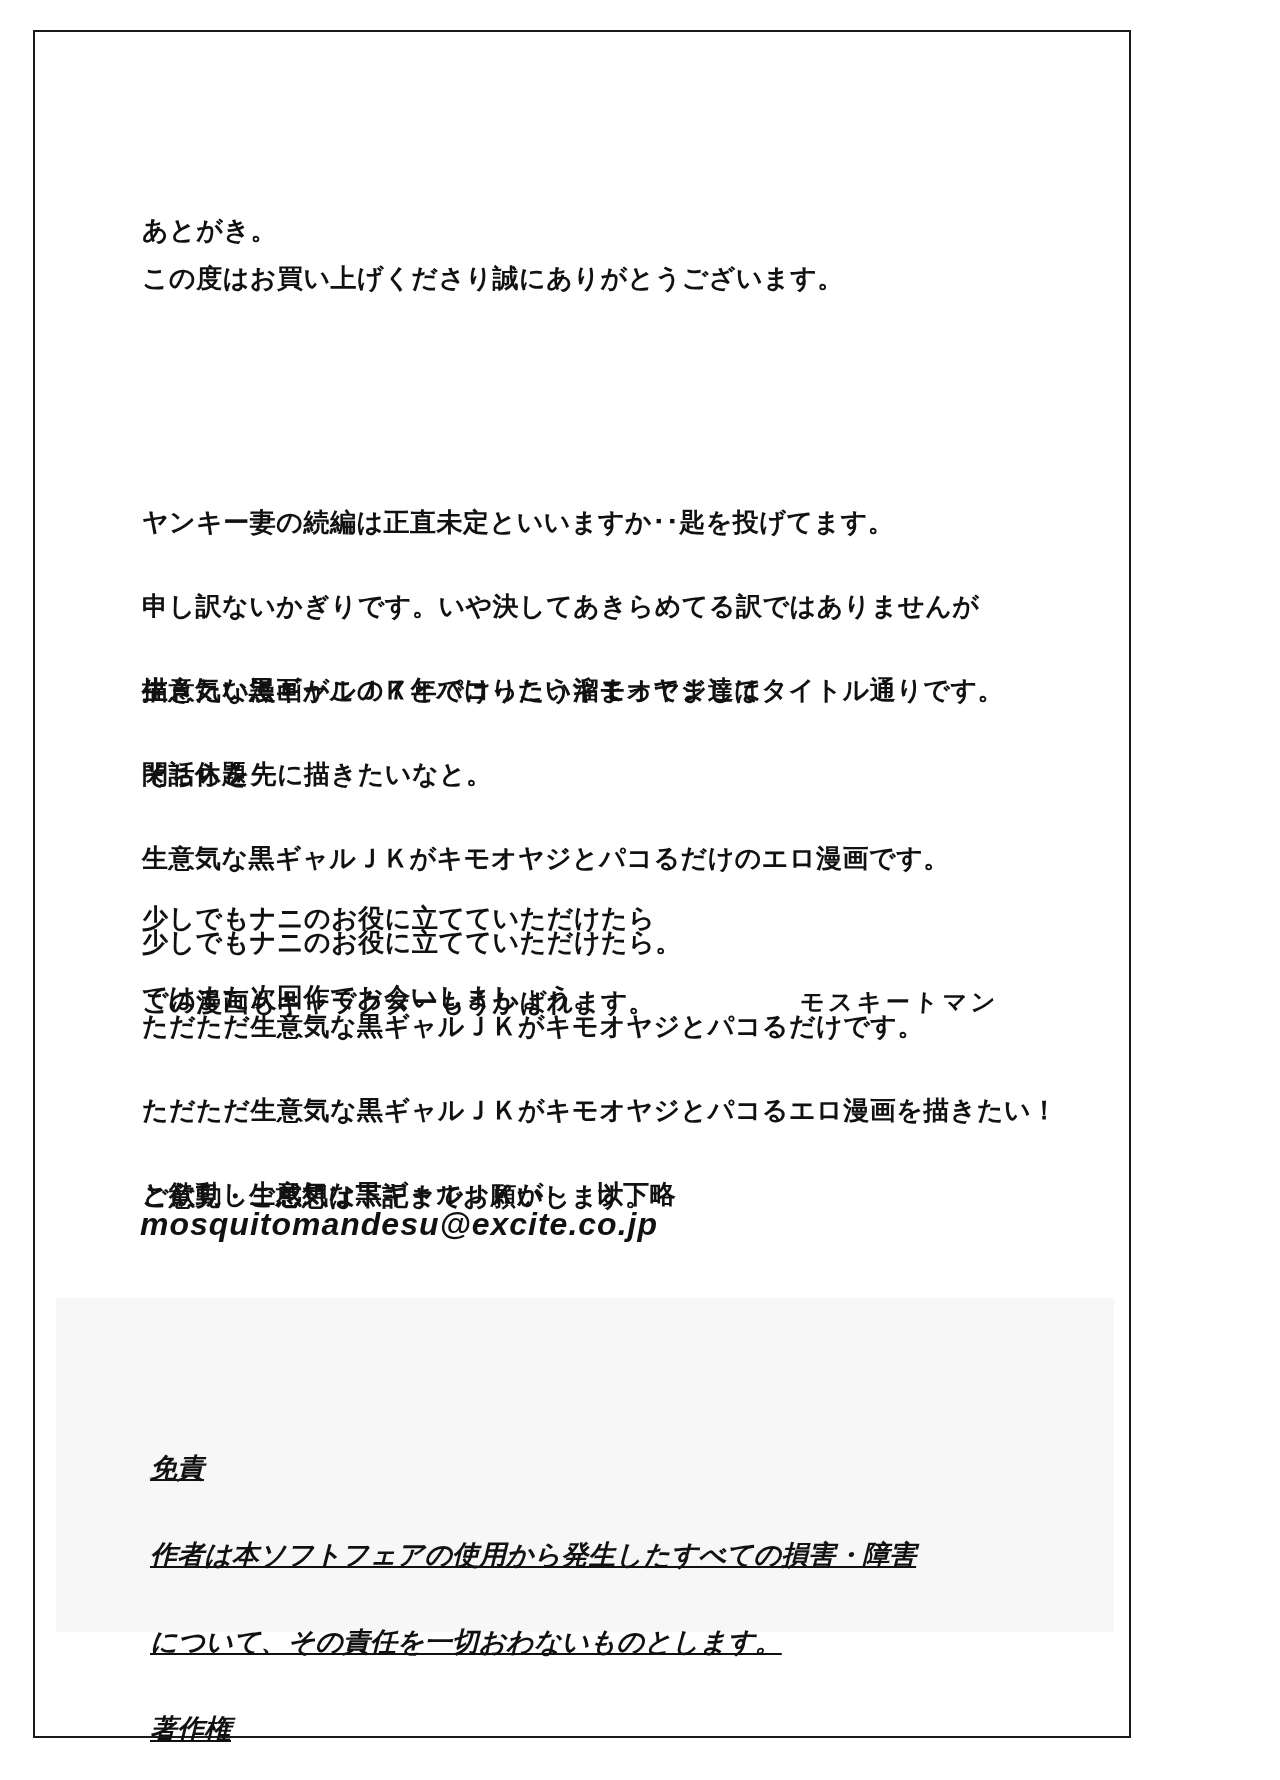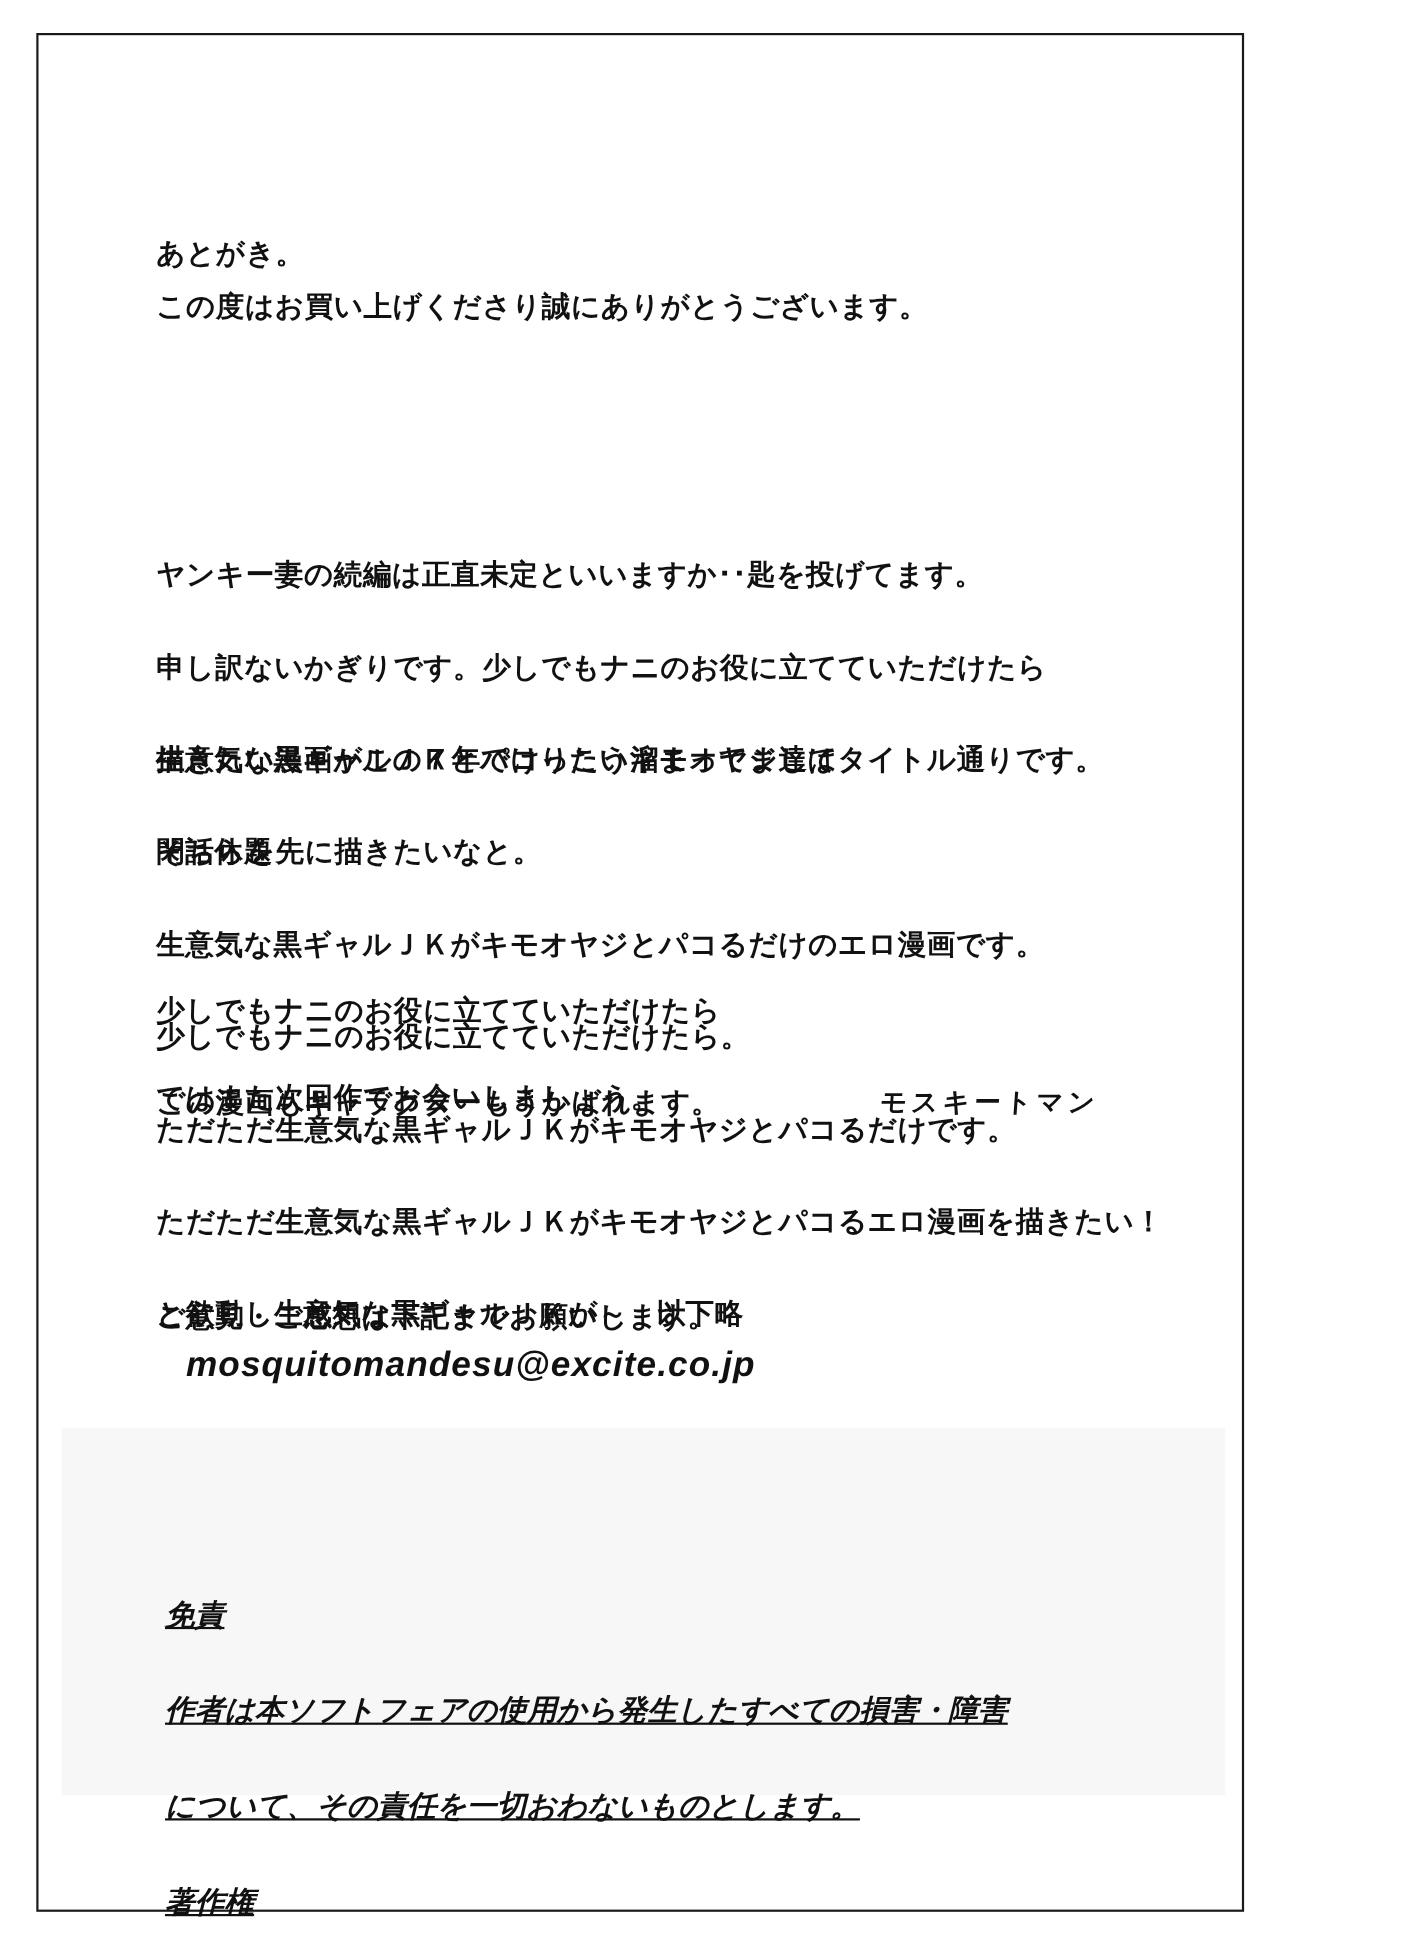--- a/index.html
+++ b/index.html
@@ -47,27 +47,26 @@
     position: absolute;
     left: 800px;
     top: 986px;
     font-size: 24px;
     font-weight: bold;
     letter-spacing: 4px;
     transform: skewX(-4deg);
   }
   .email {
     position: absolute;
-    left: 169px;
+    left: 140px;
     top: 1206px;
     font-size: 32px;
     font-weight: bold;
     font-style: italic;
     letter-spacing: 1px;
-    margin-top: 16px;
   }
   .legal {
     position: absolute;
     left: 150px;
     top: 1396px;
     font-weight: bold;
     font-style: italic;
     font-size: 27px;
     line-height: 29px;
     white-space: pre;
@@ -87,21 +86,21 @@
     <div>あとがき。</div>
   </div>
 
   <div class="blk" style="top:208px">
     <div>この度はお買い上げくださり誠にありがとうございます。</div>
   </div>
 
 
   <div class="blk" style="top:452px">
     <div>ヤンキー妻の続編は正直未定といいますか･･匙を投げてます。</div>
-    <div>申し訳ないかぎりです。少しでもナニのお役に立てていただけたら</div>
+    <div>申し訳ないかぎりです。いや決してあきらめてる訳ではありませんが</div>
     <div>描きたい漫画がこの７年でけっこう溜まってまして</div>
     <div>そちらを先に描きたいなと。</div>
   </div>
 
   <div class="blk" style="top:620px">
     <div>生意気な黒ギャルＪＫとパコりたいキモオヤジ達はタイトル通りです。</div>
     <div>閑話休題</div>
     <div>生意気な黒ギャルＪＫがキモオヤジとパコるだけのエロ漫画です。</div>
     <div>少しでもナニのお役に立てていただけたら。</div>
     <div>ただただ生意気な黒ギャルＪＫがキモオヤジとパコるだけです。</div>

